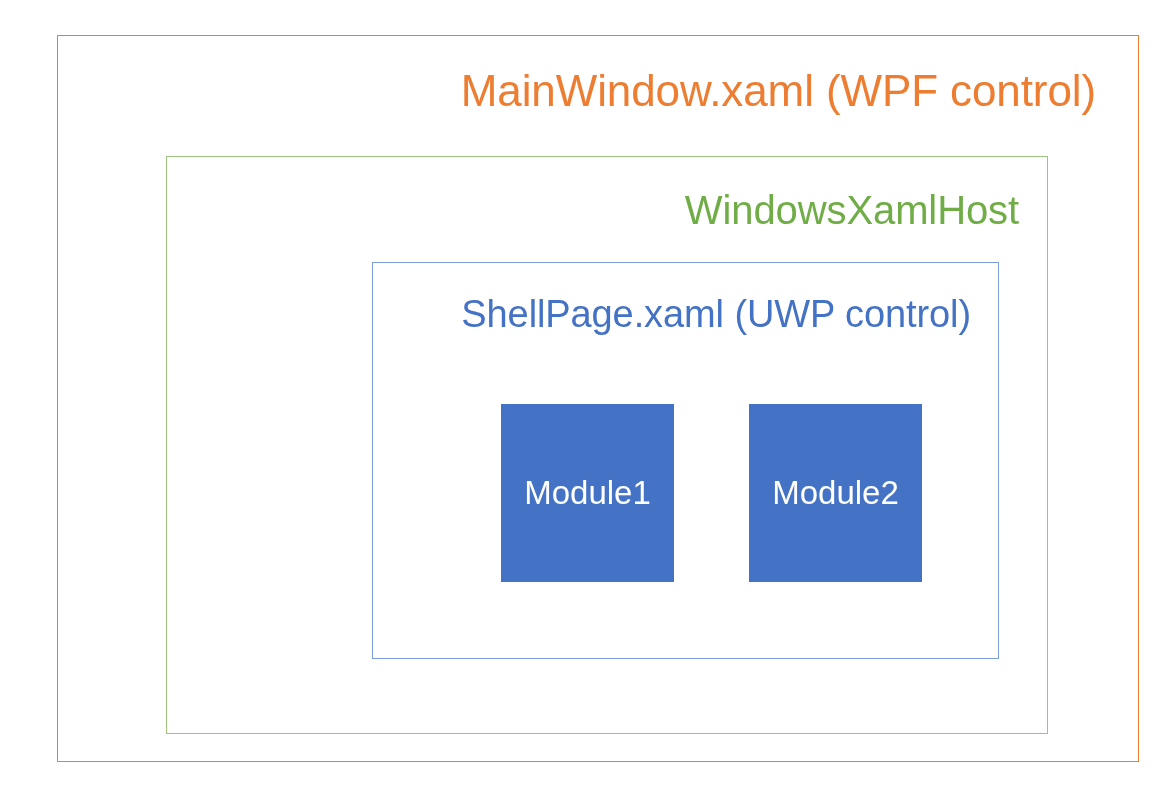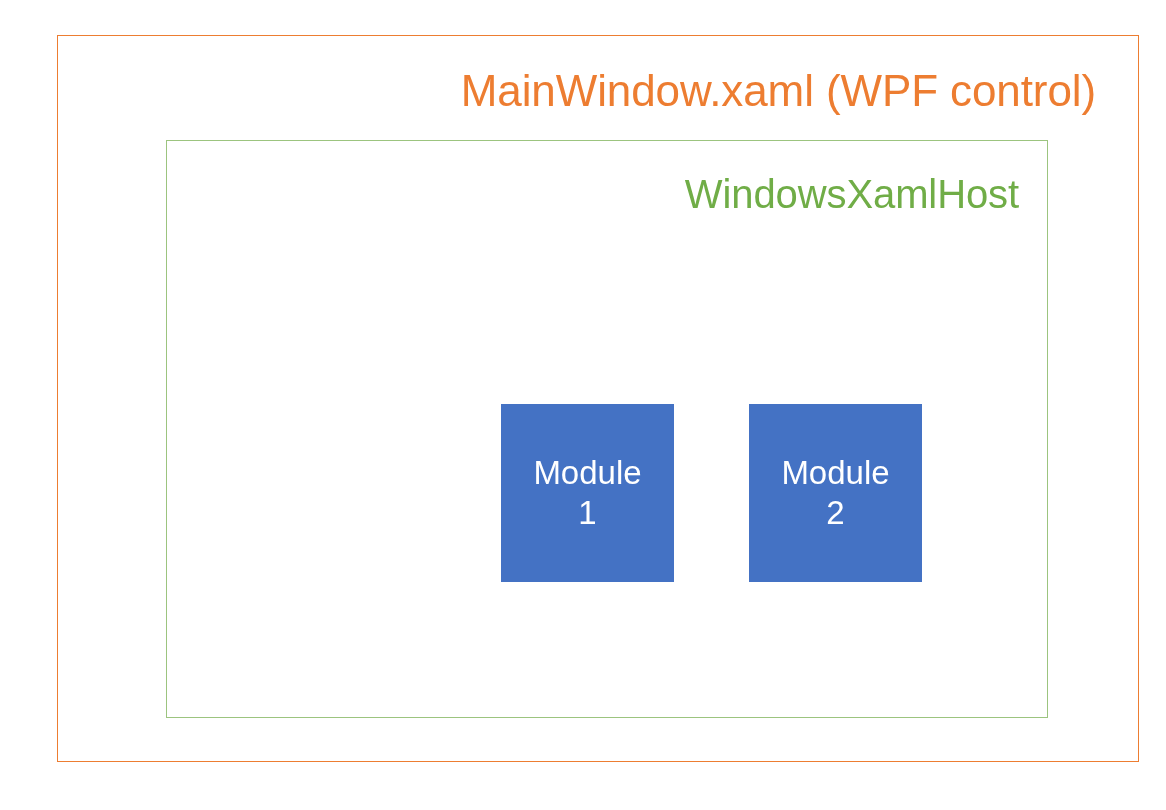--- a/index.html
+++ b/index.html
@@ -36,21 +36,21 @@
   .box-outer {           
     left: 57px;
     top: 35px;
     width: 1082px;
     height: 727px;
     border: 1.4px solid #ED7D31;
   }
 
   .box-middle {          
     left: 166px;
-    top: 140px;
+    top: 156px;
     width: 882px;
     height: 578px;
     border: 1.4px solid #9CC47F;
   }
 
   .box-inner {           
     left: 372px;
     top: 262px;
     width: 627px;
     height: 397px;
@@ -91,21 +91,21 @@
     text-align: right;
     font-size: 38px;
     color: #4472C4;
   }
 
   
   .module {
     position: absolute;
     box-sizing: border-box;
     display: flex;
-    flex-direction: column;
+    flex-direction: row;
     align-items: center;
     justify-content: center;
     color: #FFFFFF;
     font-size: 33px;
     line-height: 1.22;
     text-align: center;
     width: 173px;
     height: 178px;
     top: 404px;
   }
@@ -123,20 +123,23 @@
 <div id="diagram-canvas" style="background: rgb(255, 255, 255);">
 
   <div class="box box-outer" style="border-color: rgb(237, 125, 49);">
     <div class="box-label label-outer" style="color: rgb(237, 125, 49);">MainWindow.xaml (WPF control)</div>
   </div>
 
   <div class="box box-middle" style="border-color: rgb(156, 196, 127);">
     <div class="box-label label-middle" style="color: rgb(112, 173, 71);">WindowsXamlHost</div>
   </div>
 
+  <div class="box box-inner" style="border-color: rgb(123, 160, 220);">
+    <div class="box-label label-inner" style="color: rgb(68, 114, 196);">ShellPage.xaml (UWP control)</div>
+  </div>
 
   <div class="module module-1" style="background: rgb(68, 114, 196); color: rgb(255, 255, 255);">
     <span class="module-line">Module</span>
     <span class="module-line">1</span>
   </div>
 
   <div class="module module-2" style="background: rgb(68, 114, 196); color: rgb(255, 255, 255);">
     <span class="module-line">Module</span>
     <span class="module-line">2</span>
   </div>

